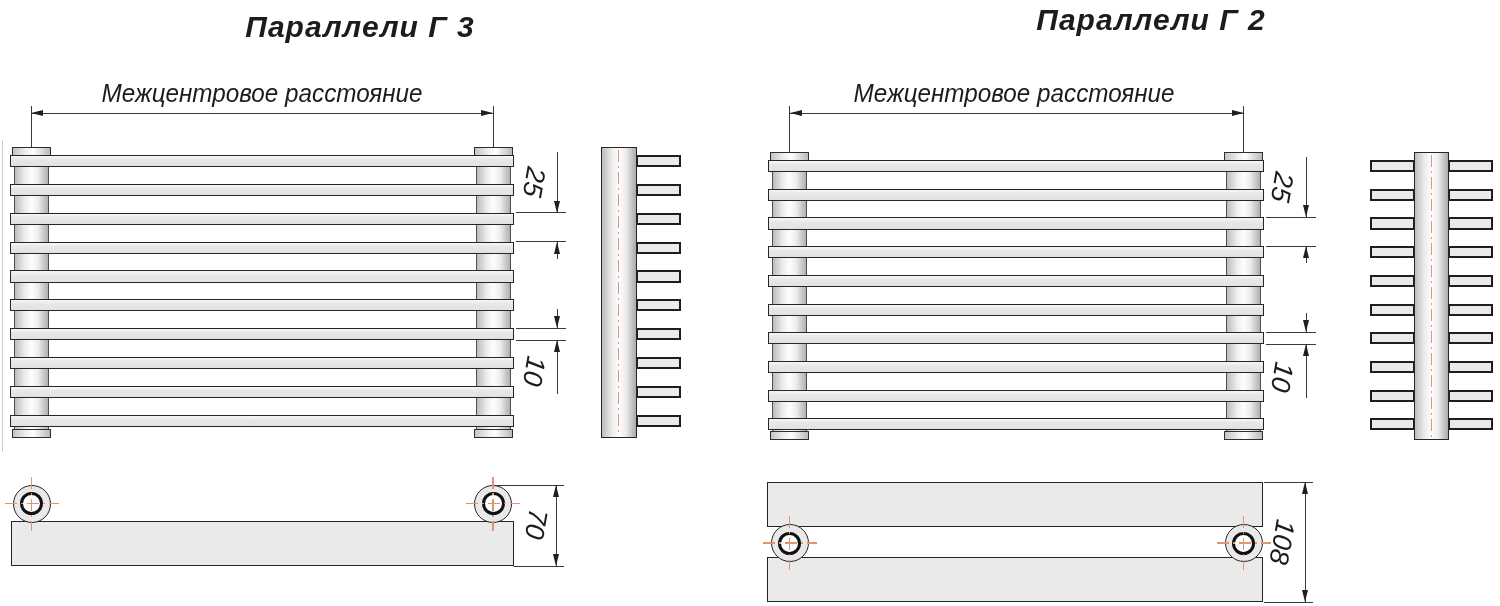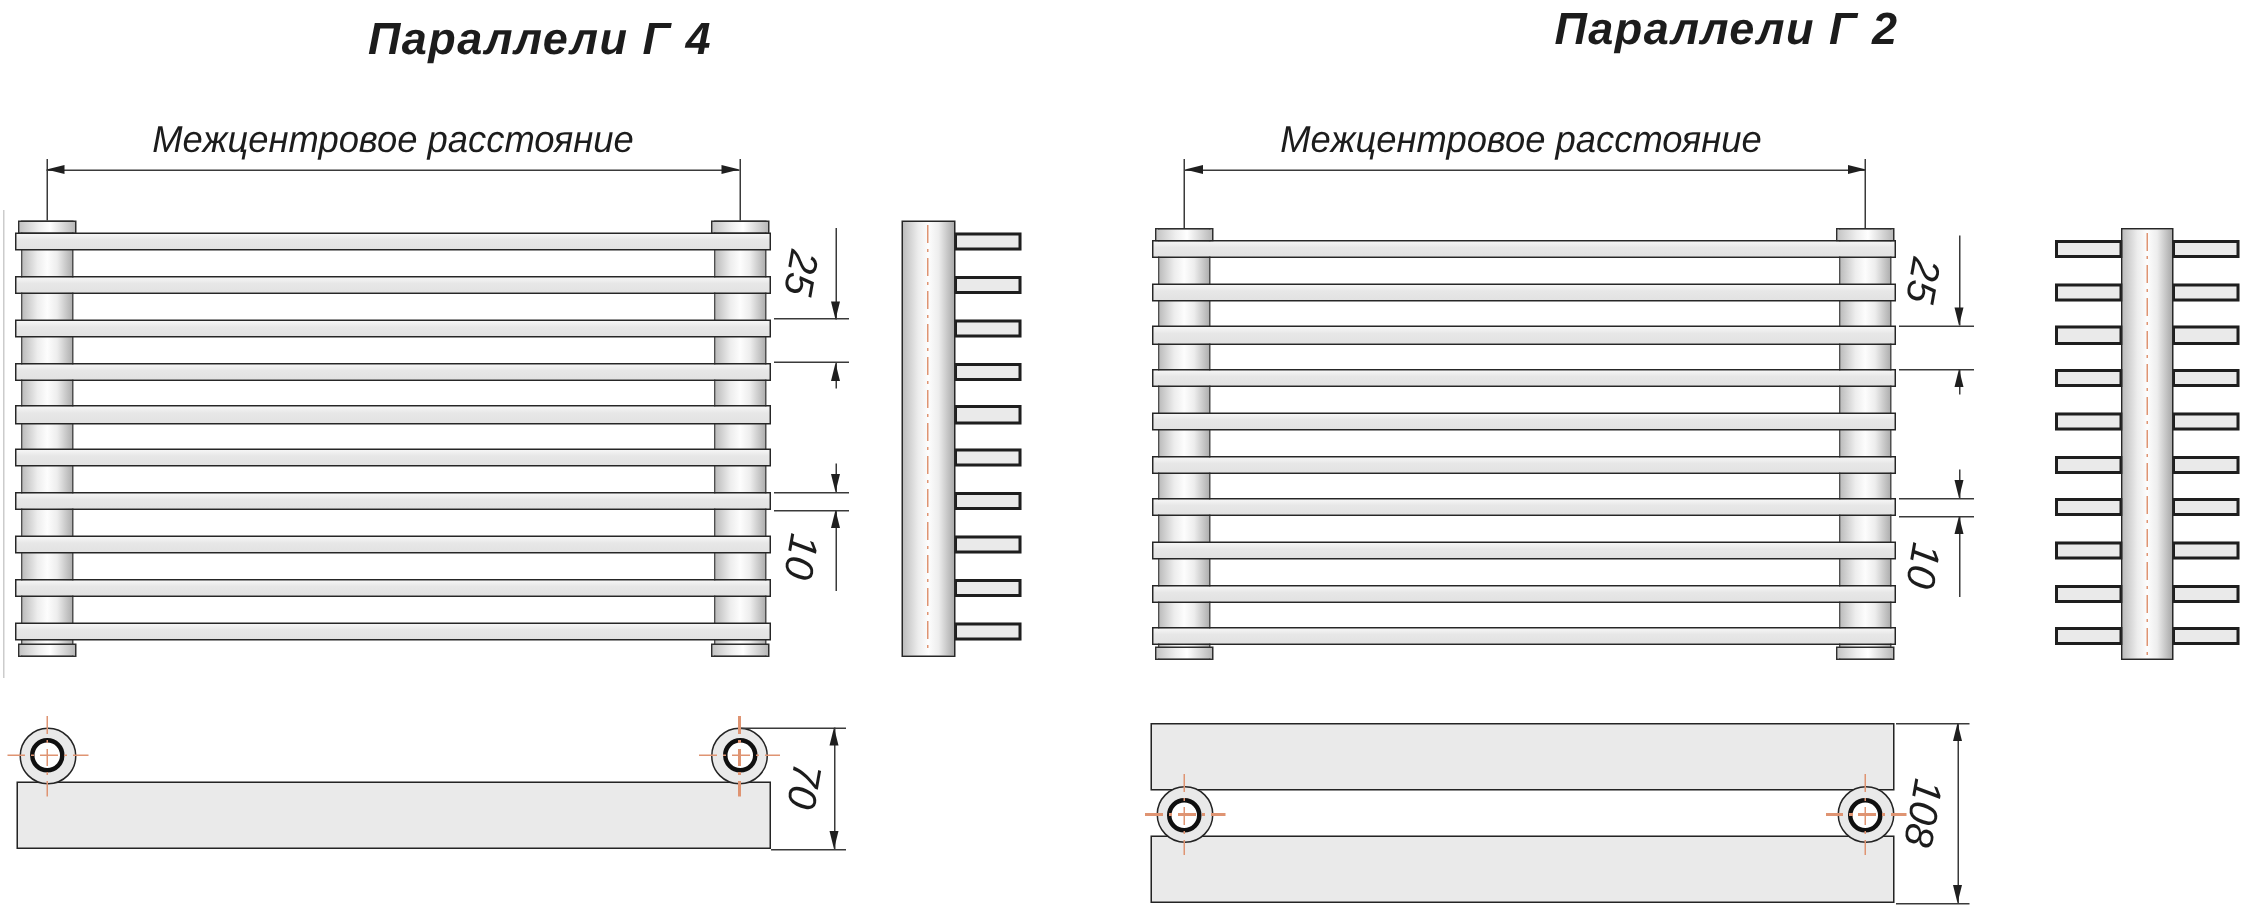--- a/index.html
+++ b/index.html
@@ -28,21 +28,21 @@
   .dline{background:#3a3a3a;}
   .cl-v{background-image:repeating-linear-gradient(to bottom,#df9472 0 12px,transparent 12px 16px,#df9472 16px 18px,transparent 18px 22px);}
   .cl-h{background-image:repeating-linear-gradient(to right,#df9472 0 12px,transparent 12px 16px,#df9472 16px 18px,transparent 18px 22px);}
 </style>
 </head>
 <body>
 
 <div id="canvas">
 
   <div id="drawing-1" class="abs" style="left:0;top:0;width:1500px;height:606px;">
-    <div class="abs title" style="left:110px;top:10px;width:500px;">Параллели Г 4</div>
+    <div class="abs title" style="left:110px;top:10px;width:500px;">Параллели Г 3</div>
     <div class="abs dimlabel" style="left:12px;top:79px;width:500px;">Межцентровое расстояние</div>
     <div class="abs dimnum" style="left:507px;top:155px;">25</div>
     <div class="abs dimnum" style="left:507px;top:344px;">10</div>
     <div class="abs dimnum" style="left:509px;top:497px;">70</div>
   <div class="abs collector" style="left: 13.5px; top: 147px; width: 35px; height: 291px;"></div>
       <div class="abs cap" style="left: 11.5px; top: 147px; width: 39px; height: 9px;"></div>
       <div class="abs cap" style="left: 11.5px; top: 429px; width: 39px; height: 9px;"></div>
       <div class="abs collector" style="left: 475.5px; top: 147px; width: 35px; height: 291px;"></div>
       <div class="abs cap" style="left: 473.5px; top: 147px; width: 39px; height: 9px;"></div>
       <div class="abs cap" style="left: 473.5px; top: 429px; width: 39px; height: 9px;"></div>

